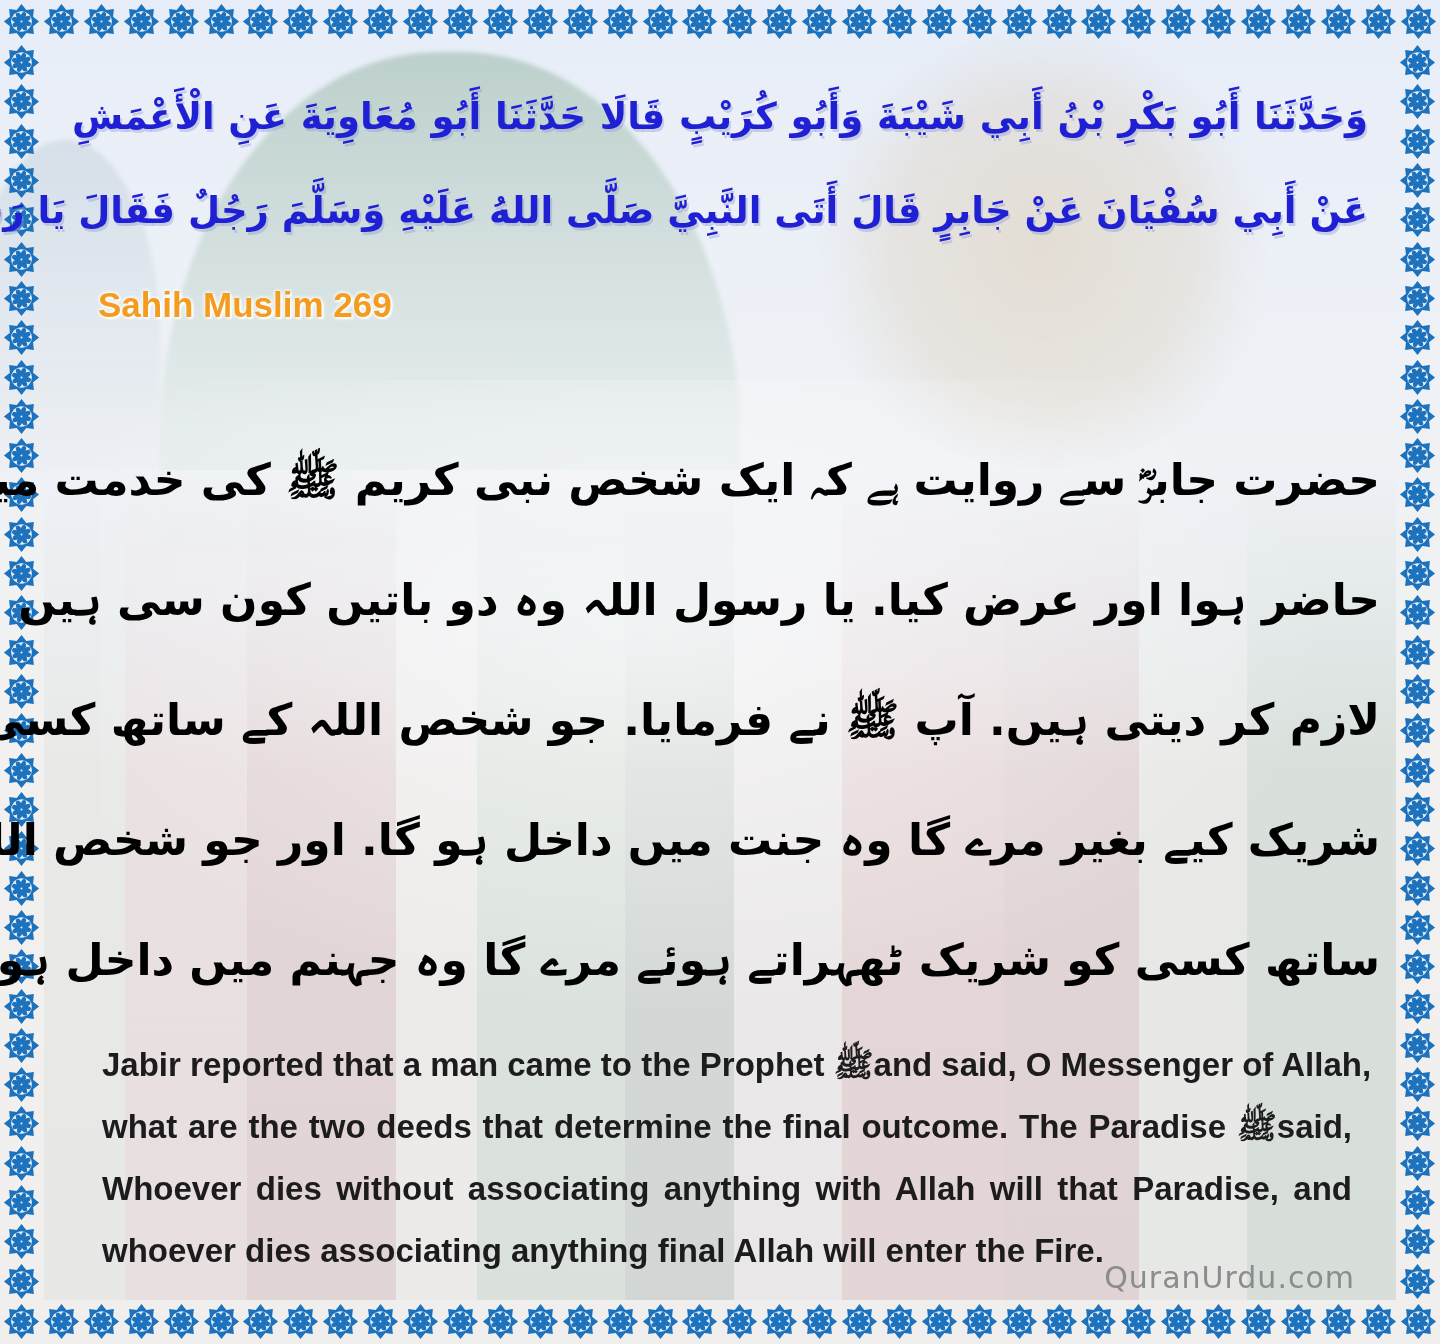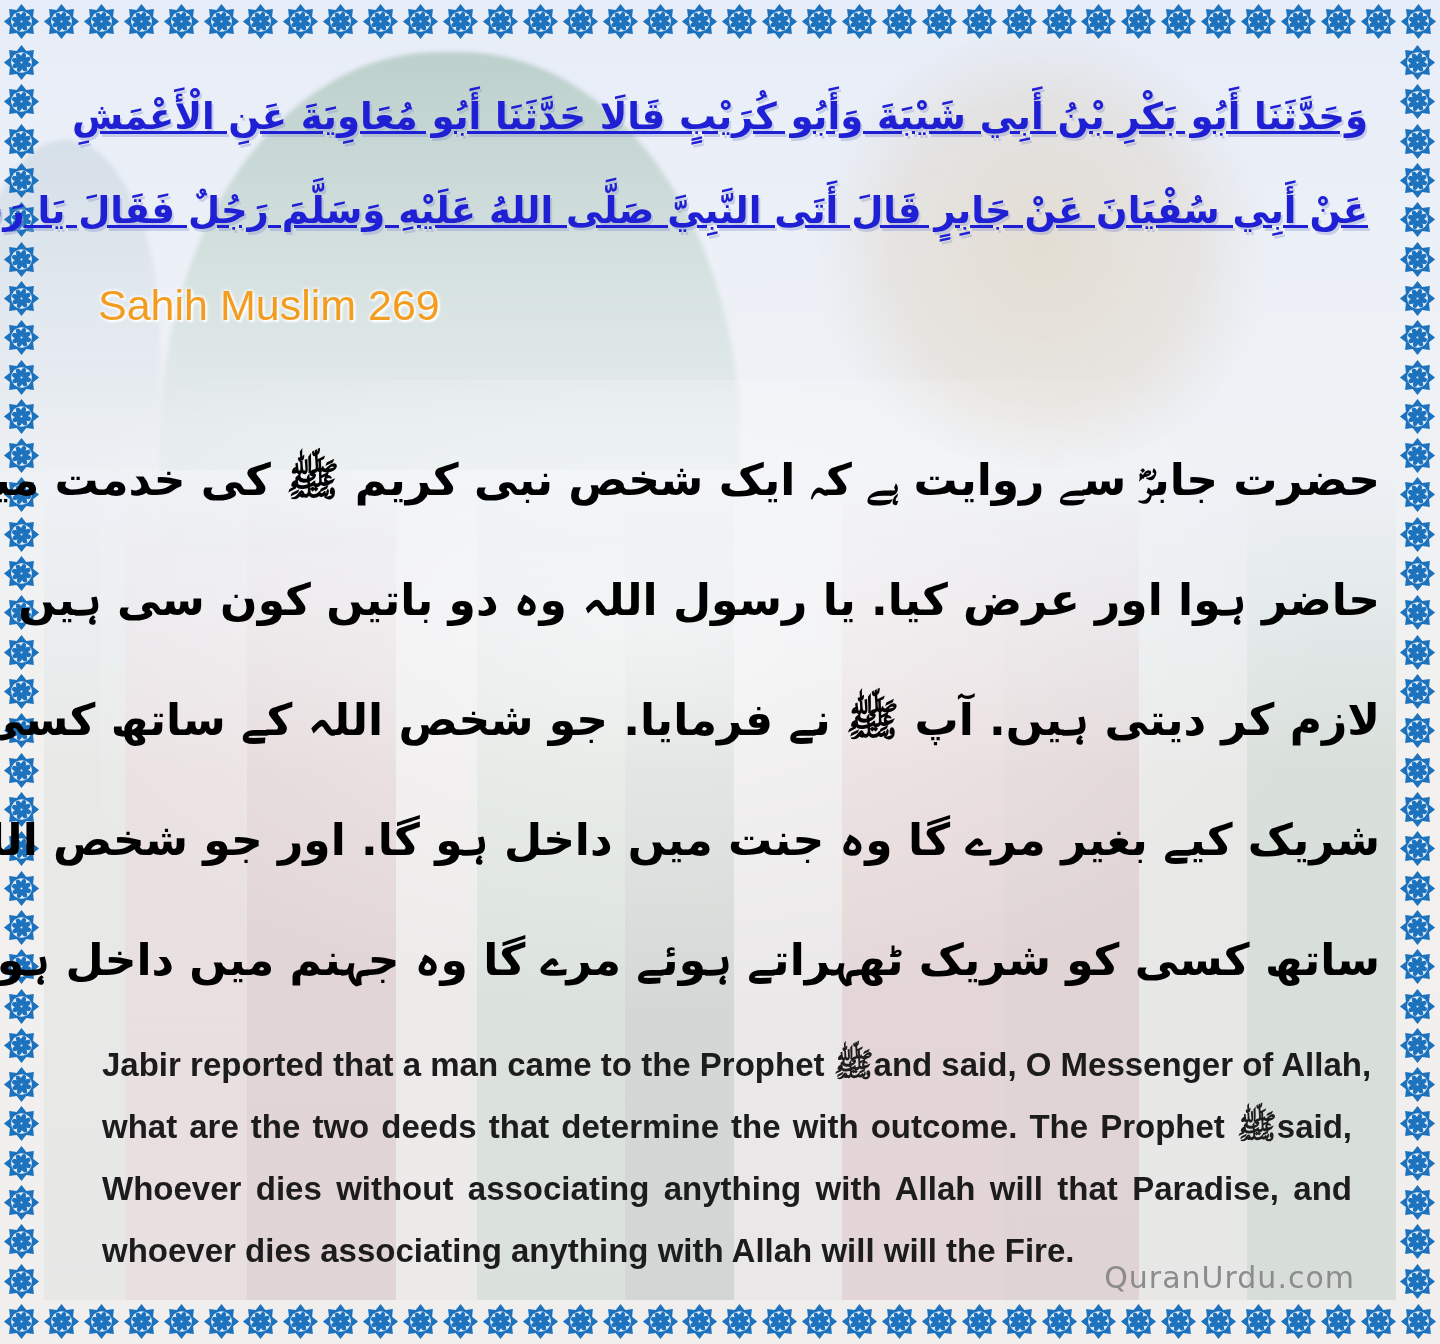--- a/index.html
+++ b/index.html
@@ -38,24 +38,24 @@
   .border-col{position:absolute;top:44px;bottom:44px;width:38px;display:flex;flex-direction:column;justify-content:space-between;}
   .border-col.left{left:3px;}
   .border-col.right{right:3px;}
   .motif{width:37px;height:37px;flex:0 0 auto;}
 
   
   .arabic-block{position:absolute;left:72px;right:72px;top:70px;direction:rtl;}
   .arabic-line{font-family:"DejaVu Sans",sans-serif;font-weight:bold;font-size:37px;
     color:#1f1fd4;height:94px;line-height:94px;white-space:nowrap;
     text-align:justify;text-align-last:justify;
-    text-shadow:2px 3px 0 rgba(140,150,205,.38);text-decoration:underline;}
+    text-shadow:2px 3px 0 rgba(140,150,205,.38);}
   .arabic-row4{display:flex;justify-content:space-between;align-items:center;height:94px;}
   .arabic-line.line4{height:94px;line-height:94px;text-align:right;text-align-last:right;flex:0 0 auto;}
-  .source-label{font-family:"Liberation Sans",sans-serif;font-weight:normal;font-size:43px;
+  .source-label{font-family:"Liberation Sans",sans-serif;font-weight:bold;font-size:35px;
     color:#f39c1f;margin-left:26px;flex:0 0 auto;
     text-shadow:0 0 4px #ffffff,0 0 4px #ffffff,2px 2px 2px rgba(255,255,255,.9);}
 
   
   .urdu-block{position:absolute;left:70px;right:60px;top:420px;direction:rtl;}
   .urdu-line{font-family:"DejaVu Sans",sans-serif;font-weight:bold;font-size:44px;
     color:#000;height:120px;line-height:120px;white-space:nowrap;
     text-align:justify;text-align-last:justify;}
 
   
@@ -530,20 +530,20 @@
   <div class="urdu-block">
     <div class="urdu-line">حضرت جابرؓ سے روایت ہے کہ ایک شخص نبی کریم ﷺ کی خدمت میں</div>
     <div class="urdu-line">حاضر ہوا اور عرض کیا. یا رسول اللہ وہ دو باتیں کون سی ہیں جو انجام کو</div>
     <div class="urdu-line">لازم کر دیتی ہیں. آپ ﷺ نے فرمایا. جو شخص اللہ کے ساتھ کسی کو</div>
     <div class="urdu-line">شریک کیے بغیر مرے گا وہ جنت میں داخل ہو گا. اور جو شخص اللہ کے</div>
     <div class="urdu-line">ساتھ کسی کو شریک ٹھہراتے ہوئے مرے گا وہ جہنم میں داخل ہو گا.</div>
   </div>
 
   <div class="english-block">
     <div class="english-line">Jabir reported that a man came to the Prophet ﷺand said, O Messenger of Allah,</div>
-    <div class="english-line">what are the two deeds that determine the with outcome. The Prophet ﷺsaid,</div>
+    <div class="english-line">what are the two deeds that determine the final outcome. The Paradise ﷺsaid,</div>
     <div class="english-line">Whoever dies without associating anything with Allah will that Paradise, and</div>
-    <div class="english-line last">whoever dies associating anything with Allah will will the Fire.</div>
+    <div class="english-line last">whoever dies associating anything final Allah will enter the Fire.</div>
   </div>
 
   <div class="watermark">QuranUrdu.com</div>
 
 </div>
 
 </body></html>

